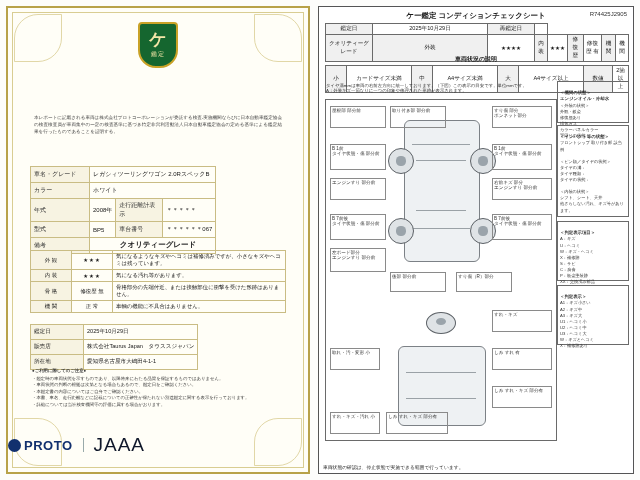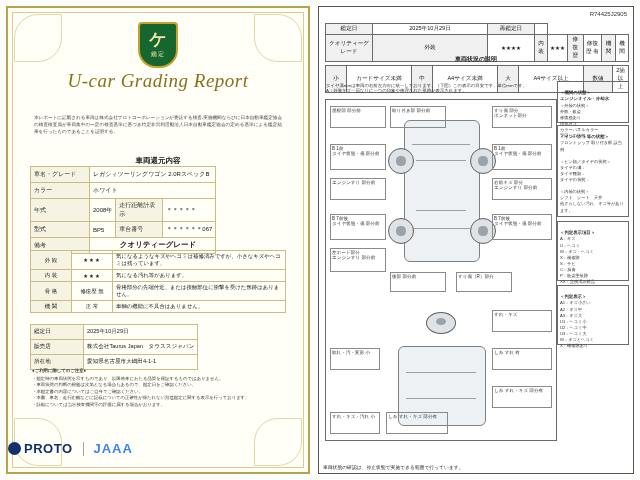--- a/index.html
+++ b/index.html
@@ -39,21 +39,21 @@
   .foot-tbl{position:absolute;left:22px;right:22px;border-collapse:collapse;font-size:5.6px;}
   .foot-tbl td{border:.6px solid #c9bc84;padding:2px 3px;height:10px;}
   .foot-tbl .k{width:46px;background:#f7f3e2;}
 
   .notes{position:absolute;left:24px;right:24px;font-size:4.4px;line-height:1.5;color:#3a3a3a;}
   .notes .nh{font-weight:bold;margin-bottom:1px;}
 
   .logos{position:absolute;left:0;right:0;bottom:16px;display:flex;align-items:center;gap:10px;}
   .logo-proto{display:flex;align-items:center;gap:3px;font-size:13px;font-weight:bold;color:#12306e;letter-spacing:.5px;}
   .dot{width:13px;height:13px;border-radius:50%;background:#12306e;}
-  .logo-jaaa{font-size:13px;font-weight:bold;color:#3b82f6;letter-spacing:1px;}
+  .logo-jaaa{font-size:19px;font-weight:normal;color:#0f172a;letter-spacing:1px;}
   .sep{width:1px;height:14px;background:#9aa;}
 
   
   .right{position:absolute;left:318px;top:6px;width:316px;height:468px;border:1px solid #555;background:#fff;box-sizing:border-box;}
   .r-title{position:absolute;left:0;right:0;top:4px;text-align:center;font-size:7.5px;font-weight:bold;}
   .r-code{position:absolute;right:6px;top:4px;font-size:6px;color:#333;}
   .r-tbl{position:absolute;border-collapse:collapse;font-size:5.6px;}
   .r-tbl td{border:.7px solid #6a6a6a;padding:1px 2px;text-align:center;vertical-align:middle;}
   .r-tbl td.k{background:#f0f0f0;}
   .r-h{position:absolute;text-align:center;font-size:6px;font-weight:bold;}
@@ -79,24 +79,22 @@
     <div class="corner c-tl"></div>
     <div class="corner c-tr"></div>
     <div class="corner c-bl"></div>
     <div class="corner c-br"></div>
 
     <div class="shield">
       <div class="big">ケ</div>
       <div class="small">鑑定</div>
     </div>
 
-    <div class="title">U-car Grading Report</div>
     <div class="blurb">本レポートに記載される車両は株式会社プロトコーポレーションが委託する検査ـ実施機関ならびに日本自動車鑑定協会の検査検査員が車両集中の一定の検査基準に基づき特定非営利活動法人日本自動車鑑定協会の定める基準による鑑定結果を行ったものであることを証明する。</div>
 
-    <div class="sec-head" style="top:148px;">車両還元内容</div>
 
     <table class="tbl" style="top:158px;">
       <tbody>
           <tr>
         <td class="lbl">車名・グレード</td>
         <td colspan="3">レガシィツーリングワゴン 2.0RスペックB</td>
       </tr>
       <tr>
         <td class="lbl">カラー</td>
         <td colspan="3">ホワイト</td>
@@ -178,20 +176,21 @@
       <div class="logo-proto">
         <span class="dot"></span>
         <span>PROTO</span>
       </div>
       <div class="sep"></div>
       <div class="logo-jaaa">JAAA</div>
     </div>
   </div>
 
   <div class="right">
+    <div class="r-title">ケー鑑定 コンディションチェックシート</div>
     <div class="r-code">R74425J2905</div>
 
     <table class="r-tbl" style="left:6px;top:16px;width:304px;">
       <tbody>
           <tr>
         <td class="k" style="width:42px;">鑑定日</td>
         <td style="width:110px;">2025年10月29日</td>
         <td class="k" style="width:42px;">再鑑定日</td>
         <td></td>
       </tr>

